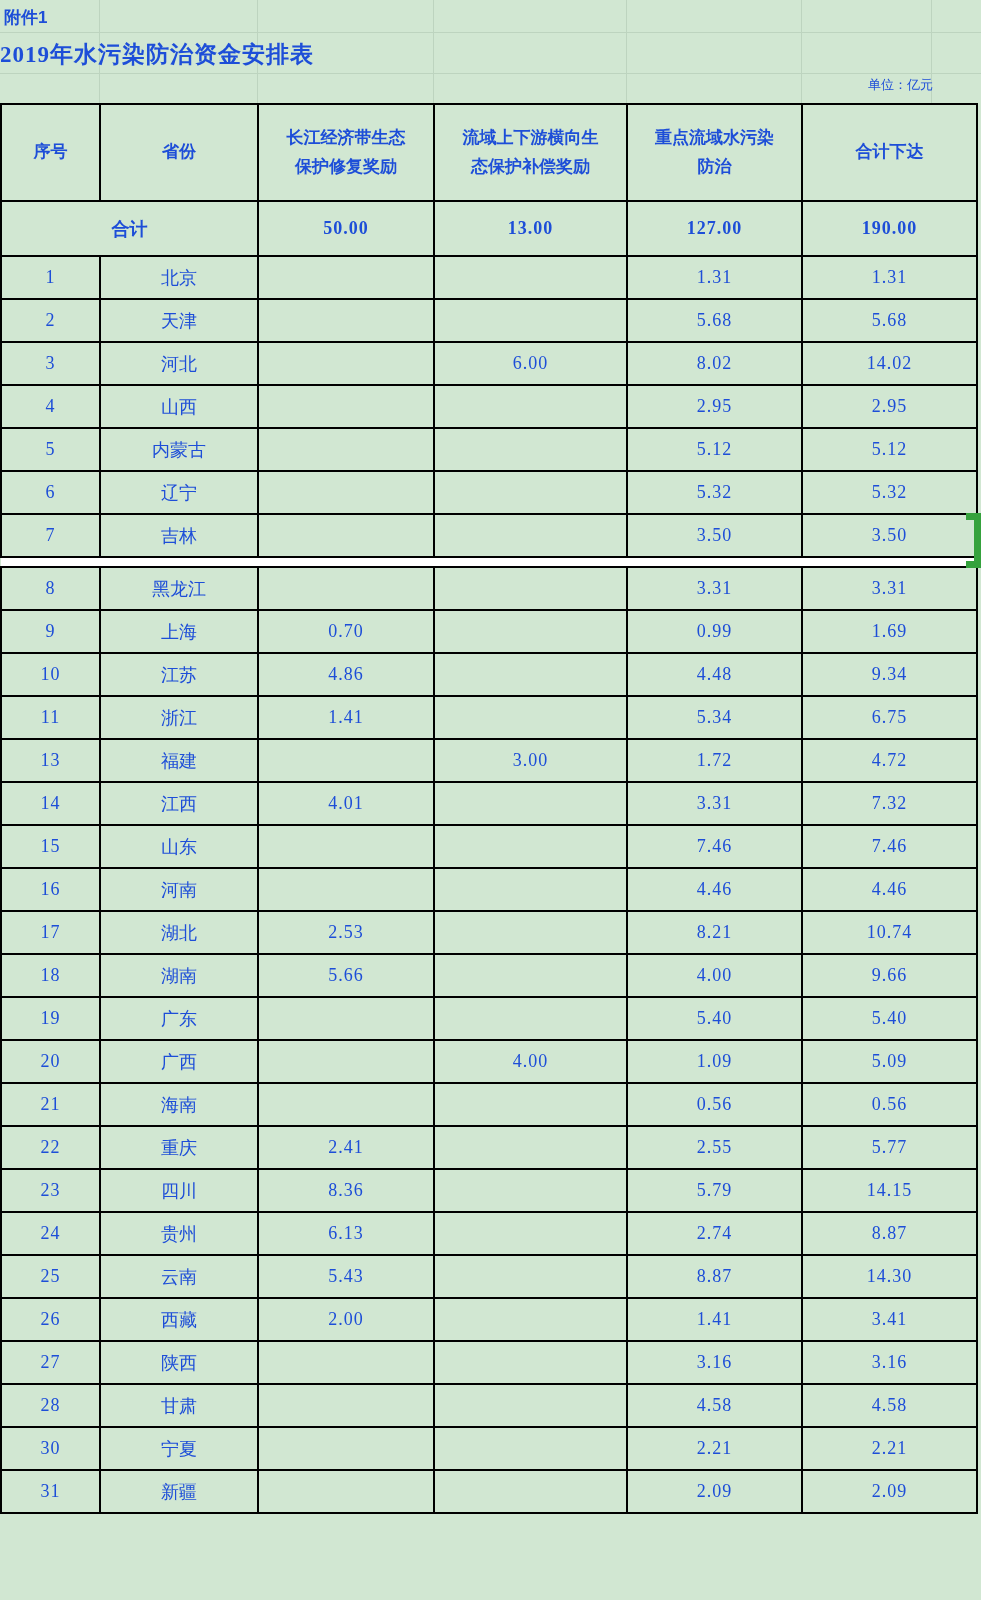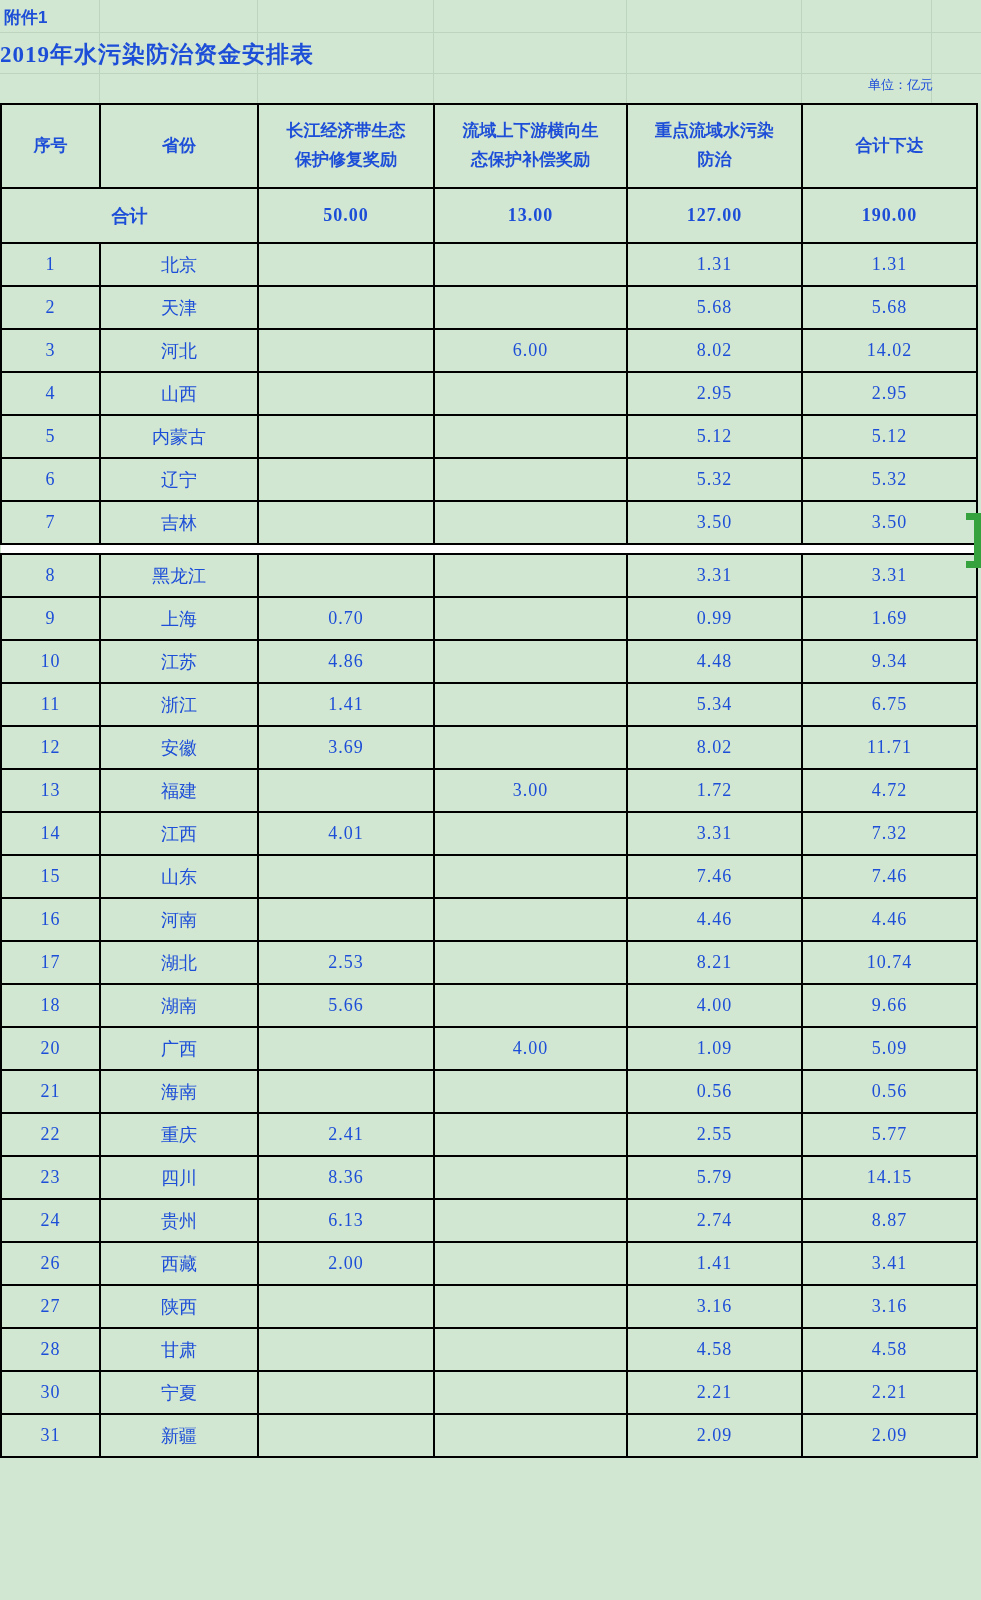--- a/index.html
+++ b/index.html
@@ -21,21 +21,21 @@
   .unit{
     position:absolute;left:0;top:76px;width:933px;text-align:right;font-size:13px;
     font-family:"Liberation Sans","DejaVu Sans",sans-serif;
   }
   table.funding{
     position:absolute;left:0;top:103px;border-collapse:collapse;table-layout:fixed;
   }
   table.funding th, table.funding td{
     border:2px solid #000;text-align:center;vertical-align:middle;padding:0;overflow:hidden;
   }
-  tr.header-row{height:84px;border-radius:20px;}
+  tr.header-row{height:97px;border-radius:20px;}
   tr.header-row th{font-size:17px;font-weight:bold;white-space:pre-line;line-height:1.7;}
   tr.total-row{height:55px;}
   tr.total-row td{font-size:18px;font-weight:bold;}
   tr.data-row{height:43px;}
   tr.data-row td{font-size:18px;}
   td.num{letter-spacing:1px;}
   tr.spacer-row{height:10px;}
   tr.spacer-row td{
     background:#ffffff;border-left:hidden;border-right:hidden;
     border-top:2px solid #000;border-bottom:2px solid #000;
@@ -183,28 +183,20 @@
         </tr>
         <tr class="data-row">
           <td class="num">11</td>
           <td class="prov">浙江</td>
           <td class="num">1.41</td>
           <td class="num"></td>
           <td class="num">5.34</td>
           <td class="num">6.75</td>
         </tr>
         <tr class="data-row">
-          <td class="num">12</td>
-          <td class="prov">安徽</td>
-          <td class="num">3.69</td>
-          <td class="num"></td>
-          <td class="num">8.02</td>
-          <td class="num">11.71</td>
-        </tr>
-        <tr class="data-row">
           <td class="num">13</td>
           <td class="prov">福建</td>
           <td class="num"></td>
           <td class="num">3.00</td>
           <td class="num">1.72</td>
           <td class="num">4.72</td>
         </tr>
         <tr class="data-row">
           <td class="num">14</td>
           <td class="prov">江西</td>
@@ -239,20 +231,28 @@
         </tr>
         <tr class="data-row">
           <td class="num">18</td>
           <td class="prov">湖南</td>
           <td class="num">5.66</td>
           <td class="num"></td>
           <td class="num">4.00</td>
           <td class="num">9.66</td>
         </tr>
         <tr class="data-row">
+          <td class="num">19</td>
+          <td class="prov">广东</td>
+          <td class="num"></td>
+          <td class="num"></td>
+          <td class="num">5.40</td>
+          <td class="num">5.40</td>
+        </tr>
+        <tr class="data-row">
           <td class="num">20</td>
           <td class="prov">广西</td>
           <td class="num"></td>
           <td class="num">4.00</td>
           <td class="num">1.09</td>
           <td class="num">5.09</td>
         </tr>
         <tr class="data-row">
           <td class="num">21</td>
           <td class="prov">海南</td>
@@ -277,20 +277,28 @@
           <td class="num">5.79</td>
           <td class="num">14.15</td>
         </tr>
         <tr class="data-row">
           <td class="num">24</td>
           <td class="prov">贵州</td>
           <td class="num">6.13</td>
           <td class="num"></td>
           <td class="num">2.74</td>
           <td class="num">8.87</td>
+        </tr>
+        <tr class="data-row">
+          <td class="num">25</td>
+          <td class="prov">云南</td>
+          <td class="num">5.43</td>
+          <td class="num"></td>
+          <td class="num">8.87</td>
+          <td class="num">14.30</td>
         </tr>
         <tr class="data-row">
           <td class="num">26</td>
           <td class="prov">西藏</td>
           <td class="num">2.00</td>
           <td class="num"></td>
           <td class="num">1.41</td>
           <td class="num">3.41</td>
         </tr>
         <tr class="data-row">

